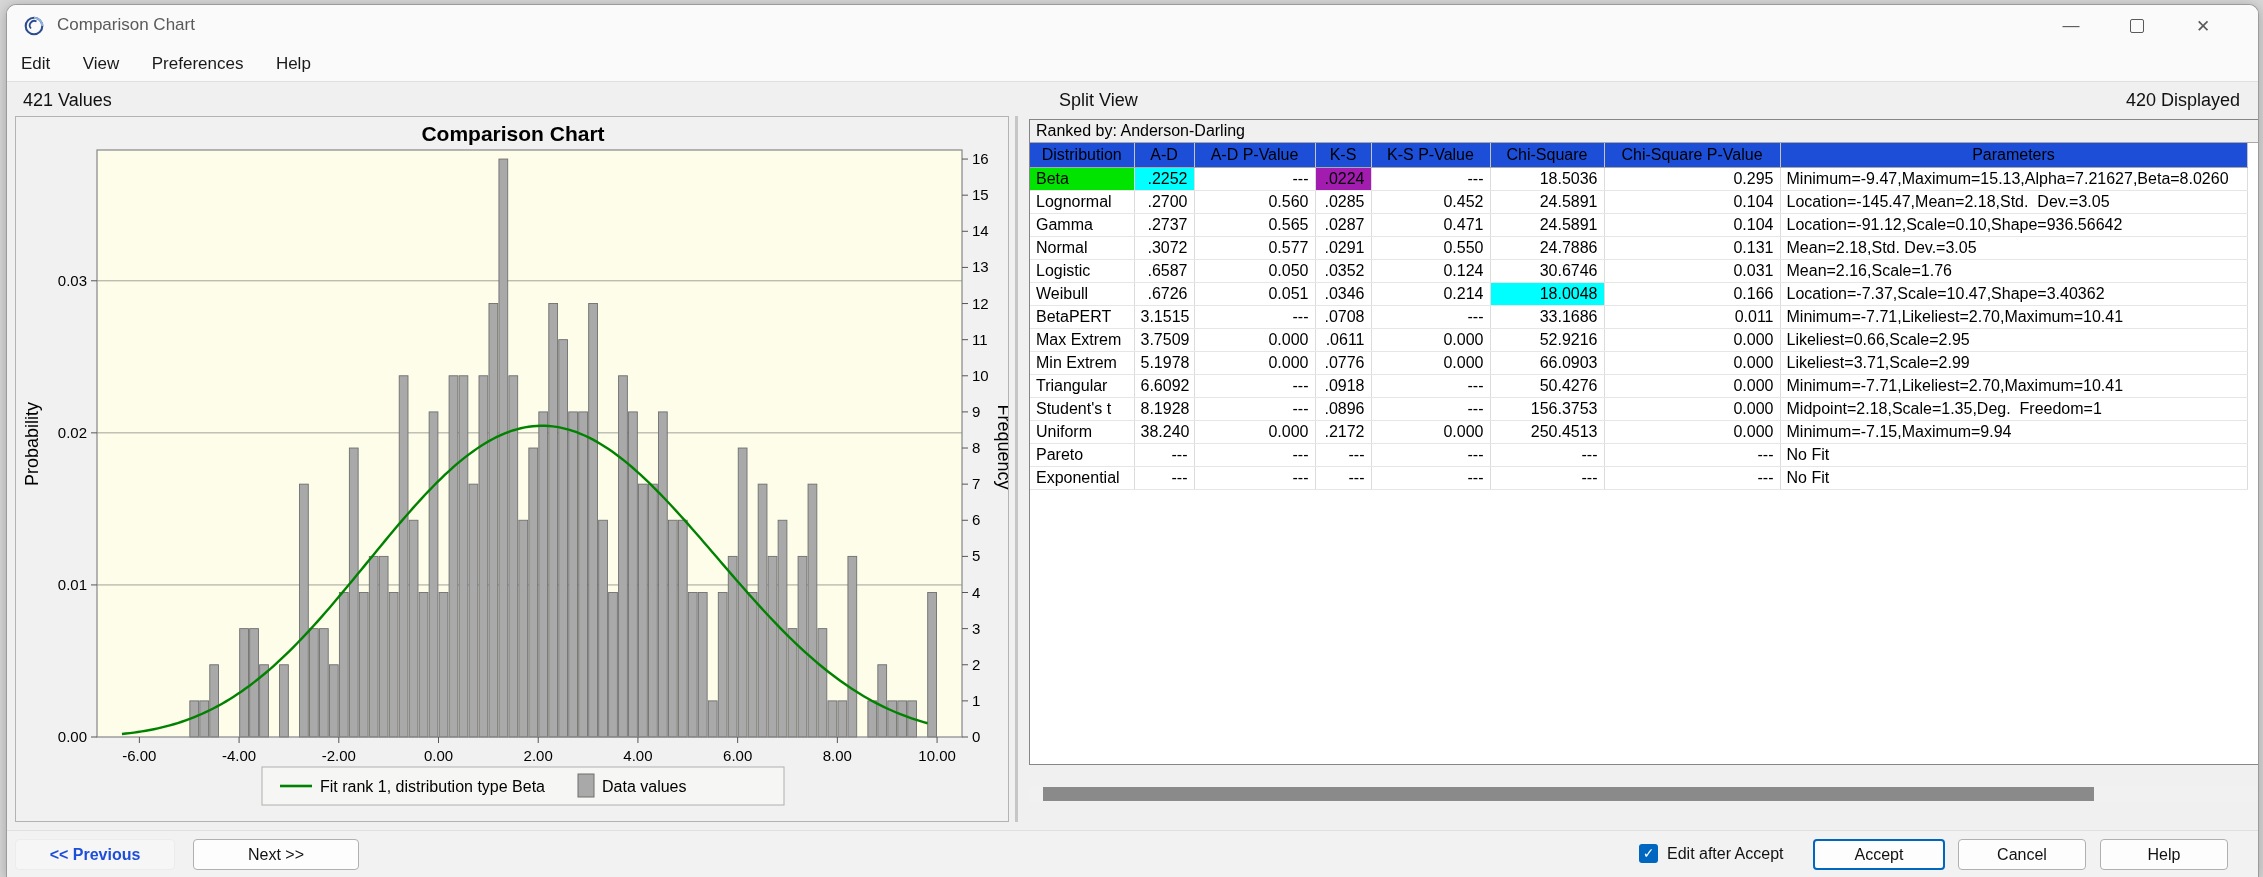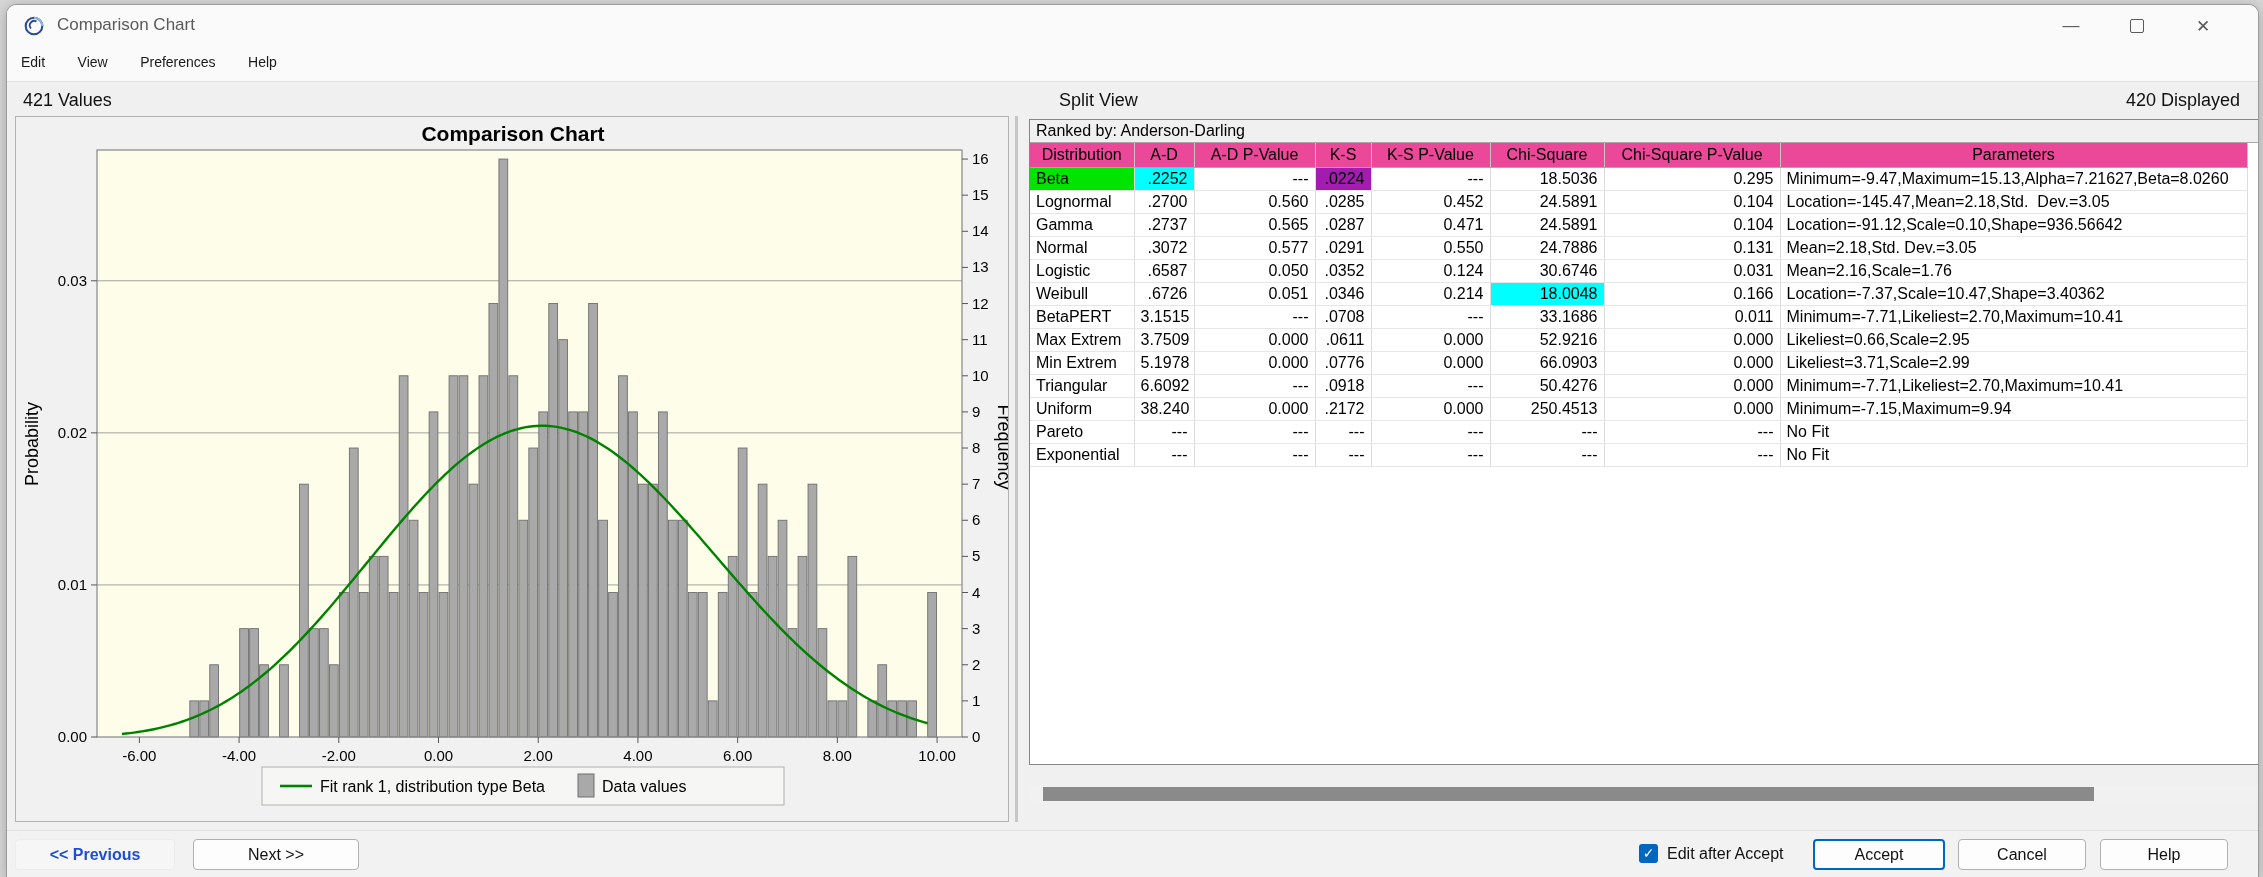--- a/index.html
+++ b/index.html
@@ -9,34 +9,34 @@
     border-radius:10px 10px 0 0;box-shadow:0 2px 14px rgba(0,0,0,.25);overflow:hidden;}
   .titlebar{position:absolute;left:0;top:0;width:100%;height:42px;background:#fafafa;}
   .app-icon{position:absolute;left:16px;top:10px;width:22px;height:22px;}
   .title-text{position:absolute;left:50px;top:10px;font-size:17px;color:#5a5a5a;}
   .winbtn{position:absolute;top:0;width:66px;height:42px;border:none;background:transparent;
     font-size:17px;color:#5a5a5a;display:flex;align-items:center;justify-content:center;cursor:default;}
   #btn-min{right:154px}#btn-max{right:88px}#btn-close{right:22px}
   .max-glyph{width:12px;height:12px;border:1.4px solid #5a5a5a;border-radius:2px;display:inline-block;}
   .menubar{position:absolute;left:0;top:42px;width:100%;height:34px;background:#fafafa;
     border-bottom:1px solid #e0e0e0;}
-  .menu-item{display:inline-block;padding:7px 14px;font-size:14px;color:#1a1a1a;cursor:default;text-align:right;}
+  .menu-item{display:inline-block;padding:7px 14px;font-size:17px;color:#1a1a1a;cursor:default;text-align:right;}
   .infobar{position:absolute;left:0;top:77px;width:100%;height:34px;font-size:18px;color:#111;}
   .info-left{position:absolute;left:16px;top:8px;}
   .info-center{position:absolute;left:1052px;top:8px;}
   .info-right{position:absolute;right:18px;top:8px;}
   .chart-panel{position:absolute;left:8px;top:111px;width:994px;height:706px;
     background:#f1f1f1;border:1px solid #b3b3b3;box-sizing:border-box;}
   .splitter{position:absolute;left:1008px;top:111px;width:3px;height:706px;background:#c6c6c6;cursor:col-resize;}
   .table-wrap{position:absolute;left:1022px;top:114px;width:1346px;height:646px;
     background:#ffffff;border:1px solid #868686;box-sizing:border-box;overflow:hidden;}
   .ranked-row{height:22px;line-height:22px;background:#f0f0f0;border-bottom:1px solid #a8a8a8;
     font-size:16px;padding-left:6px;color:#000;}
   table.dist{border-collapse:collapse;table-layout:fixed;width:1217px;font-size:16px;}
-  table.dist th{height:22px;font-weight:normal;background:#ec4899;border-right:1px solid #c3c3c3;
+  table.dist th{height:22px;font-weight:normal;background:#1d4ed8;border-right:1px solid #c3c3c3;
     border-bottom:1px solid #a8a8a8;text-align:center;overflow:hidden;white-space:nowrap;}
   table.dist td{height:22px;border-right:1px solid #dcdcdc;border-bottom:1px solid #e6e6e6;
     padding:0 6px;overflow:hidden;white-space:pre;color:#000;}
   table.dist td.num{text-align:right;}
   table.dist tr{cursor:default;}
   .hscroll{position:absolute;left:1022px;top:781px;width:1229px;height:16px;background:#f1f1f1;}
   .hscroll .thumb{position:absolute;left:14px;top:1px;width:1051px;height:14px;background:#8a8a8a;cursor:pointer;}
   .bottombar{position:absolute;left:0;top:825px;width:100%;height:48px;background:#f2f2f2;
     border-top:1px solid #e0e0e0;}
   .btn{position:absolute;top:8px;height:31px;background:#fdfdfd;border:1px solid #b0b0b0;
@@ -356,20 +356,30 @@
             <td>Triangular</td>
             <td class="num">6.6092</td>
             <td class="num">---</td>
             <td class="num">.0918</td>
             <td class="num">---</td>
             <td class="num">50.4276</td>
             <td class="num">0.000</td>
             <td>Minimum=-7.71,Likeliest=2.70,Maximum=10.41</td>
           </tr>
           <tr>
+            <td>Student's t</td>
+            <td class="num">8.1928</td>
+            <td class="num">---</td>
+            <td class="num">.0896</td>
+            <td class="num">---</td>
+            <td class="num">156.3753</td>
+            <td class="num">0.000</td>
+            <td>Midpoint=2.18,Scale=1.35,Deg.  Freedom=1</td>
+          </tr>
+          <tr>
             <td>Uniform</td>
             <td class="num">38.240</td>
             <td class="num">0.000</td>
             <td class="num">.2172</td>
             <td class="num">0.000</td>
             <td class="num">250.4513</td>
             <td class="num">0.000</td>
             <td>Minimum=-7.15,Maximum=9.94</td>
           </tr>
           <tr>

